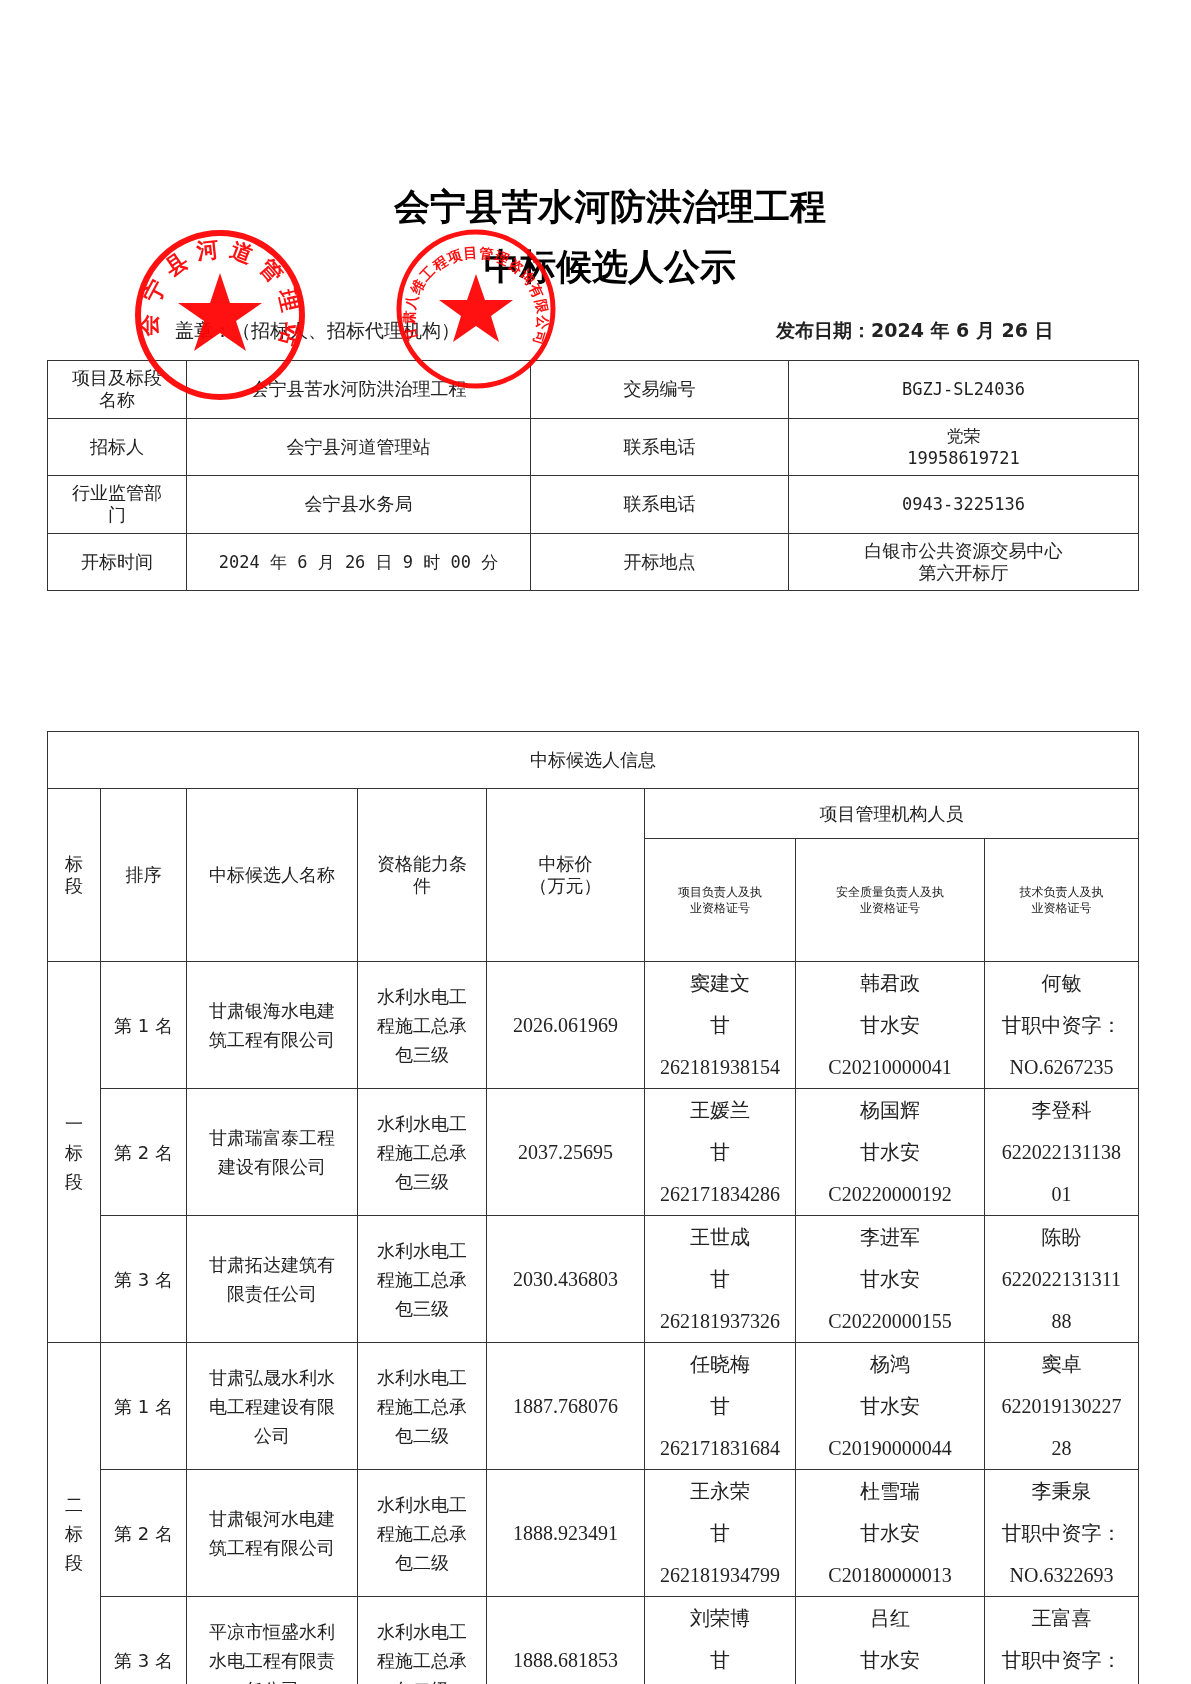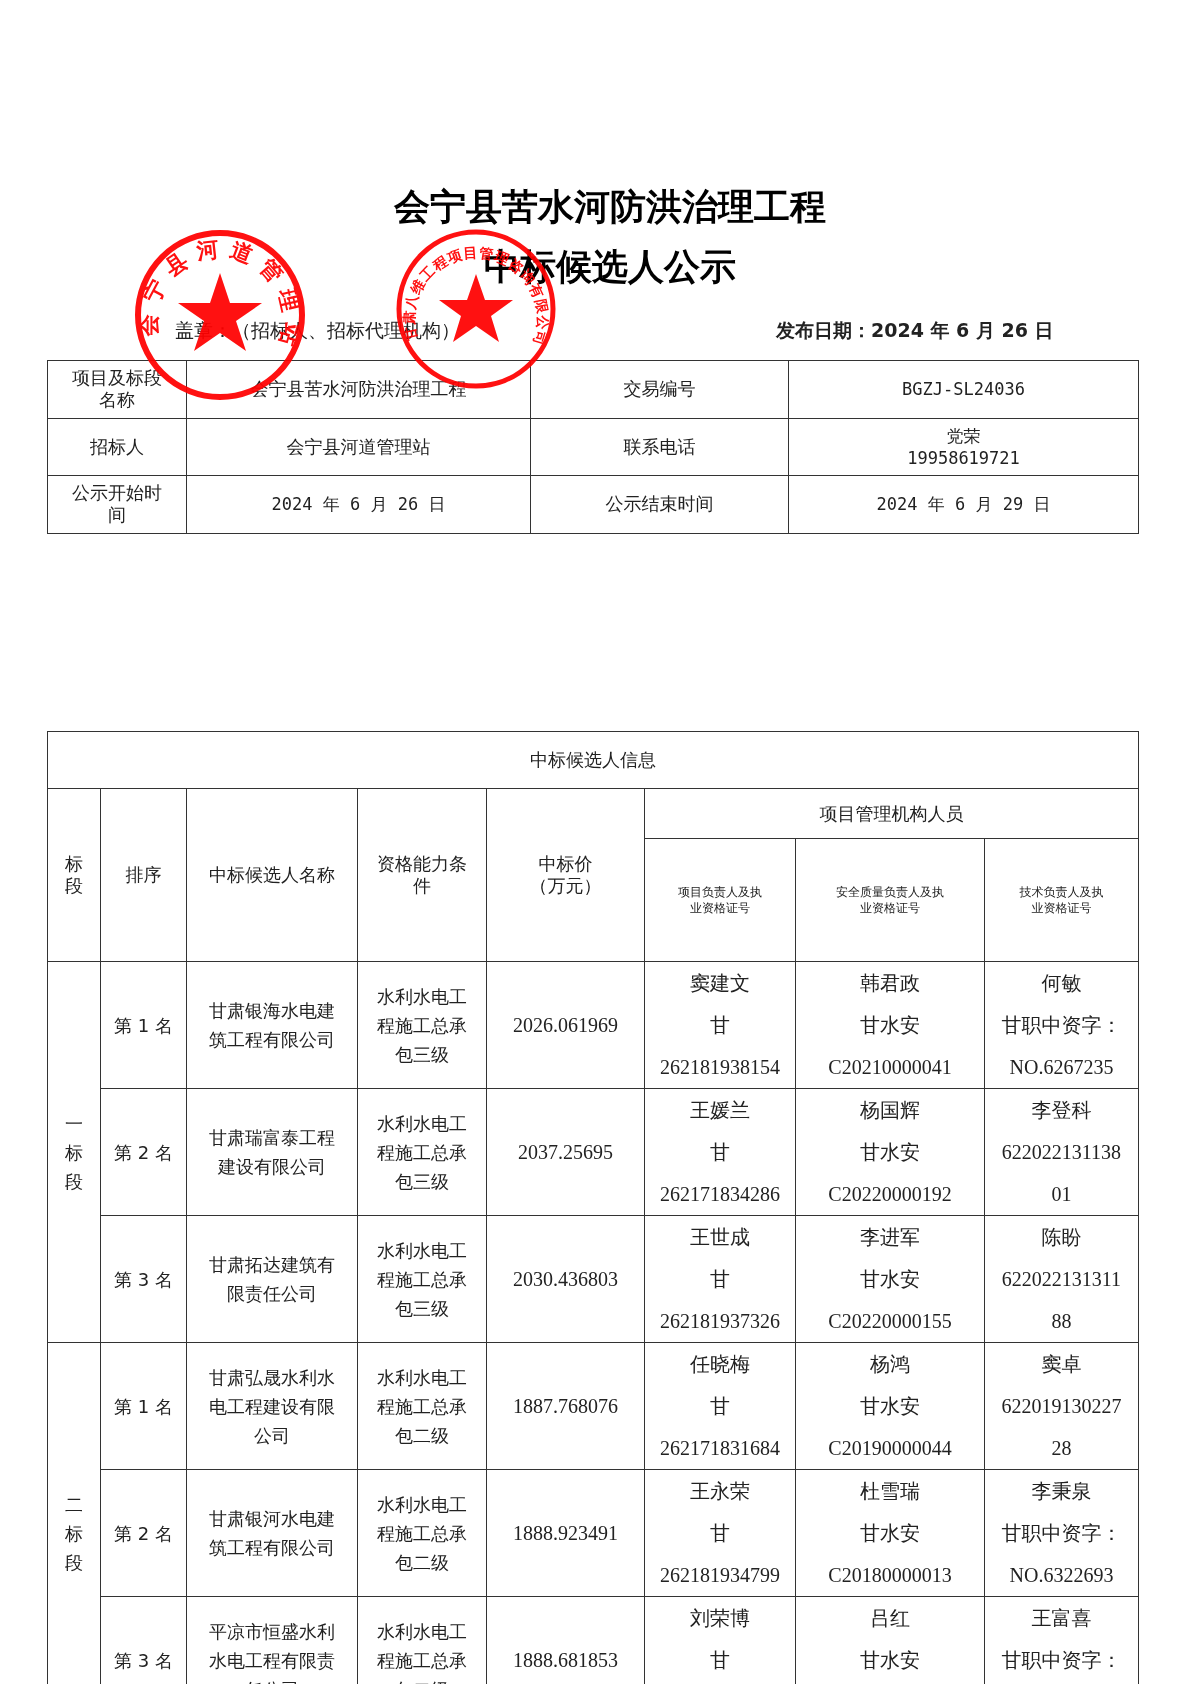--- a/index.html
+++ b/index.html
@@ -56,25 +56,32 @@
     <td class="mono">BGZJ-SL24036</td>
   </tr>
   <tr>
     <td>招标人</td>
     <td>会宁县河道管理站</td>
     <td>联系电话</td>
     <td class="ml mono">党荣
 19958619721</td>
   </tr>
   <tr>
-    <td class="ml">公示开始时
-间</td>
-    <td class="mono">2024 年 6 月 26 日</td>
-    <td>公示结束时间</td>
-    <td class="mono">2024 年 6 月 29 日</td>
+    <td class="ml">行业监管部
+门</td>
+    <td>会宁县水务局</td>
+    <td>联系电话</td>
+    <td class="mono">0943-3225136</td>
+  </tr>
+  <tr>
+    <td>开标时间</td>
+    <td class="mono">2024 年 6 月 26 日 9 时 00 分</td>
+    <td>开标地点</td>
+    <td class="ml">白银市公共资源交易中心
+第六开标厅</td>
   </tr>
 </tbody>
   </table>
 
 <table id="cand-table">
   <colgroup>
     <col style="width:53px">
       <col style="width:86px">
       <col style="width:171px">
       <col style="width:129px">

